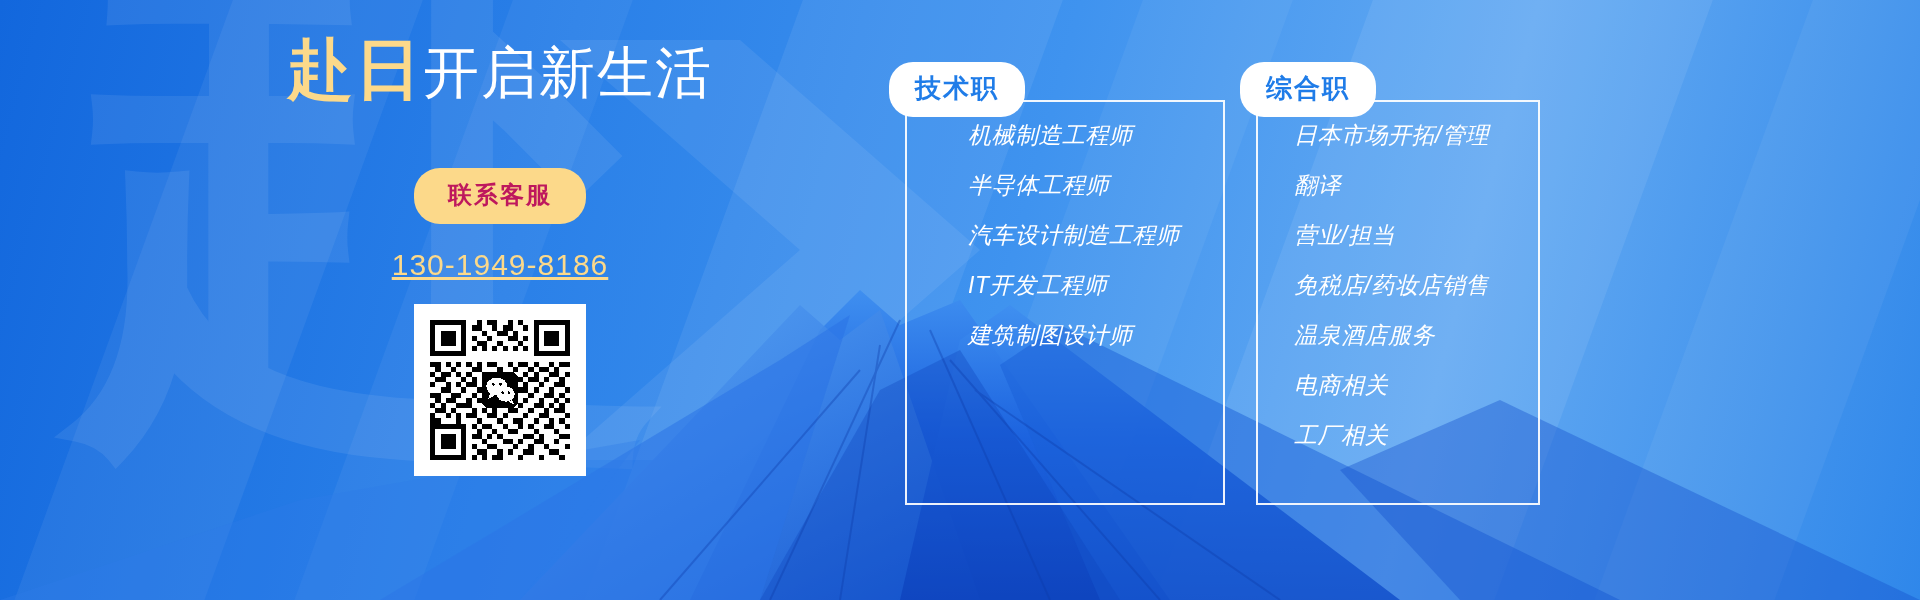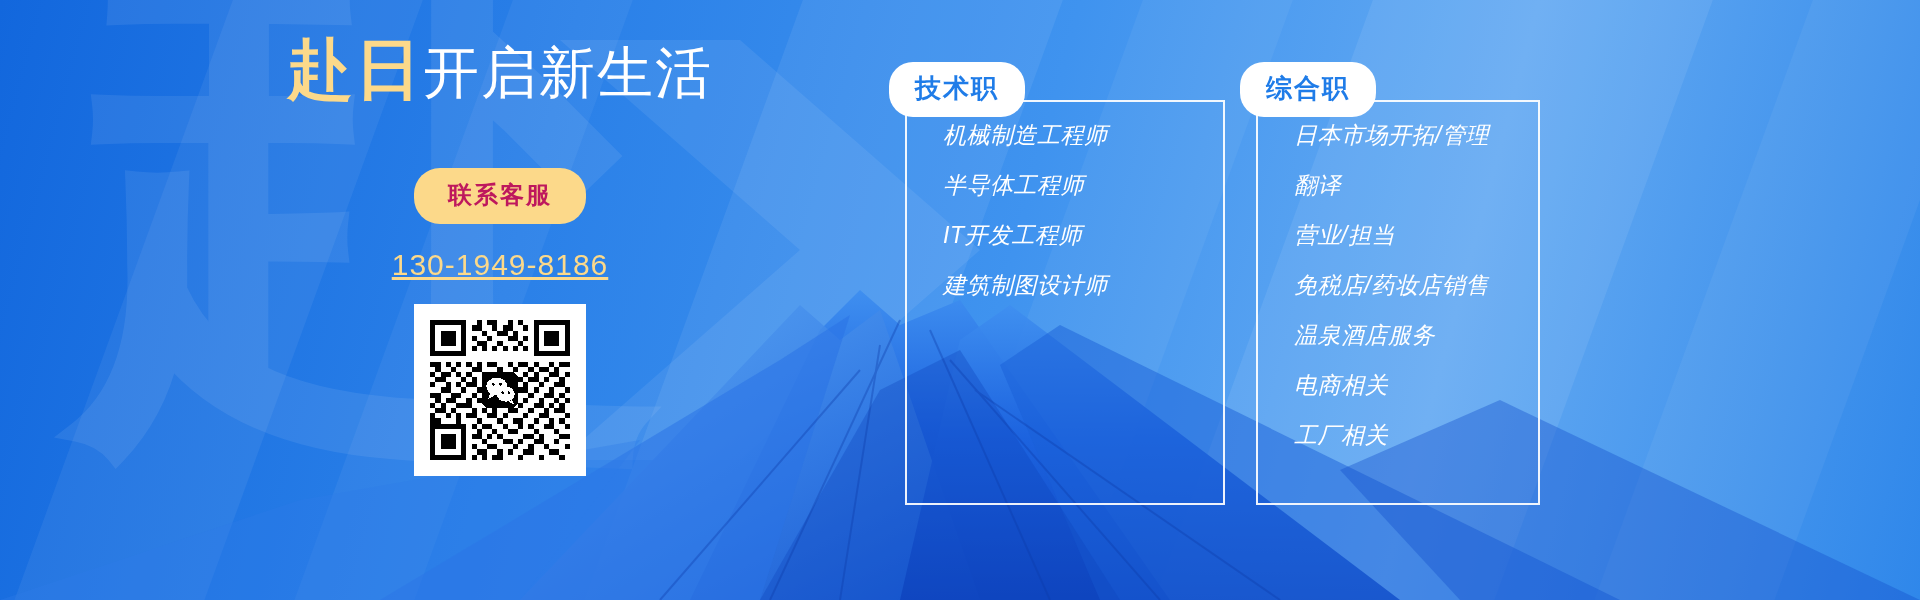--- a/index.html
+++ b/index.html
@@ -116,21 +116,21 @@
     justify-content: center;
   }
   .qr-box svg { display: block; }
 
   
   .panel {
     position: absolute;
     box-sizing: border-box;
     border: 2px solid rgba(255,255,255,.92);
   }
-  .panel-tech { left: 905px; top: 100px; width: 320px; height: 405px; }
+  .panel-tech { left: 905px; top: 100px; width: 320px; height: 405px; padding-left: 25px; }
   .panel-gen  { left: 1256px; top: 100px; width: 284px; height: 405px; }
 
   .badge {
     position: absolute;
     top: -40px;
     left: -18px;
     background: #ffffff;
     color: #1f7ce8;
     font-size: 26px;
     font-weight: 700;
@@ -425,20 +425,21 @@
         </g>
       </svg>
     </div>
   </div>
 
   <div class="panel panel-tech">
     <div class="badge">技术职</div>
     <ul class="job-list">
       <li>机械制造工程师</li>
       <li>半导体工程师</li>
+      <li>汽车设计制造工程师</li>
       <li>IT开发工程师</li>
       <li>建筑制图设计师</li>
     </ul>
   </div>
 
   <div class="panel panel-gen">
     <div class="badge">综合职</div>
     <ul class="job-list">
       <li>日本市场开拓/管理</li>
       <li>翻译</li>

